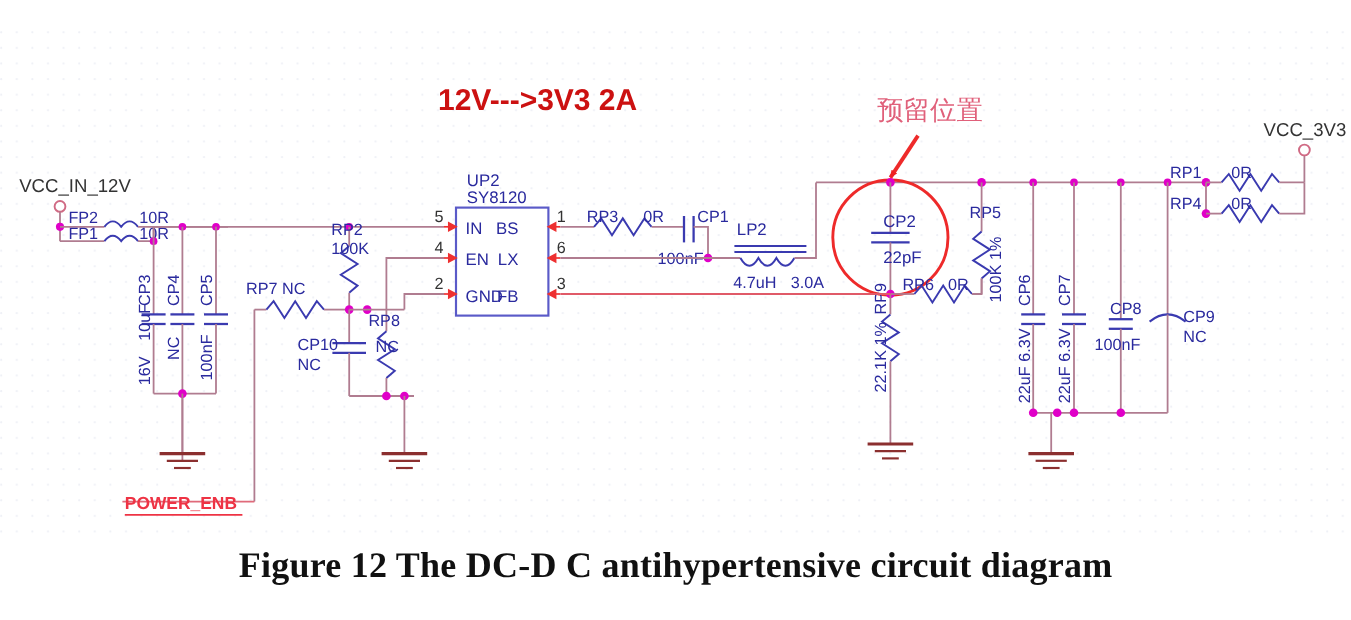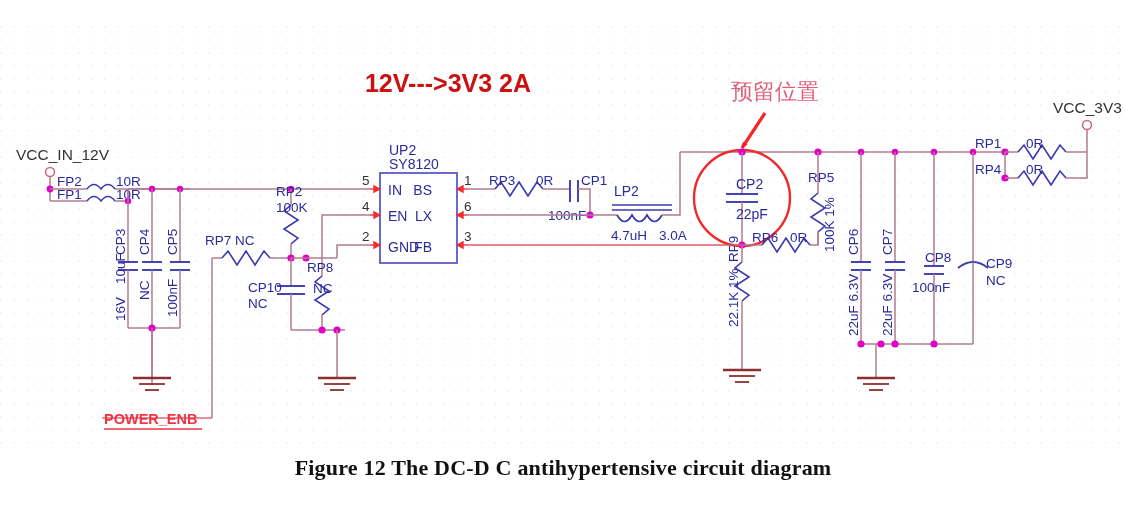--- a/index.html
+++ b/index.html
@@ -8,21 +8,21 @@
     width:1126px;height:517px;overflow:hidden;position:relative;
   }
   #stage{position:relative;width:1126px;height:480px;background:#fff;}
   #schem{position:absolute;left:0;top:0;}
   .cap-wrap{
     position:absolute;left:0;right:0;top:455px;
     text-align:center;
   }
   .caption{
     font-family:"Liberation Serif", serif;
-    font-weight:bold;font-size:22px;color:#111;letter-spacing:.2px;
+    font-weight:bold;font-size:30px;color:#111;letter-spacing:.2px;
   }
   text{font-family:"Liberation Sans", sans-serif;}
 </style>
 </head>
 <body>
 
 <div id="stage">
 
   <svg id="schem" width="1126" height="517" viewBox="0 0 1126 517">
 

